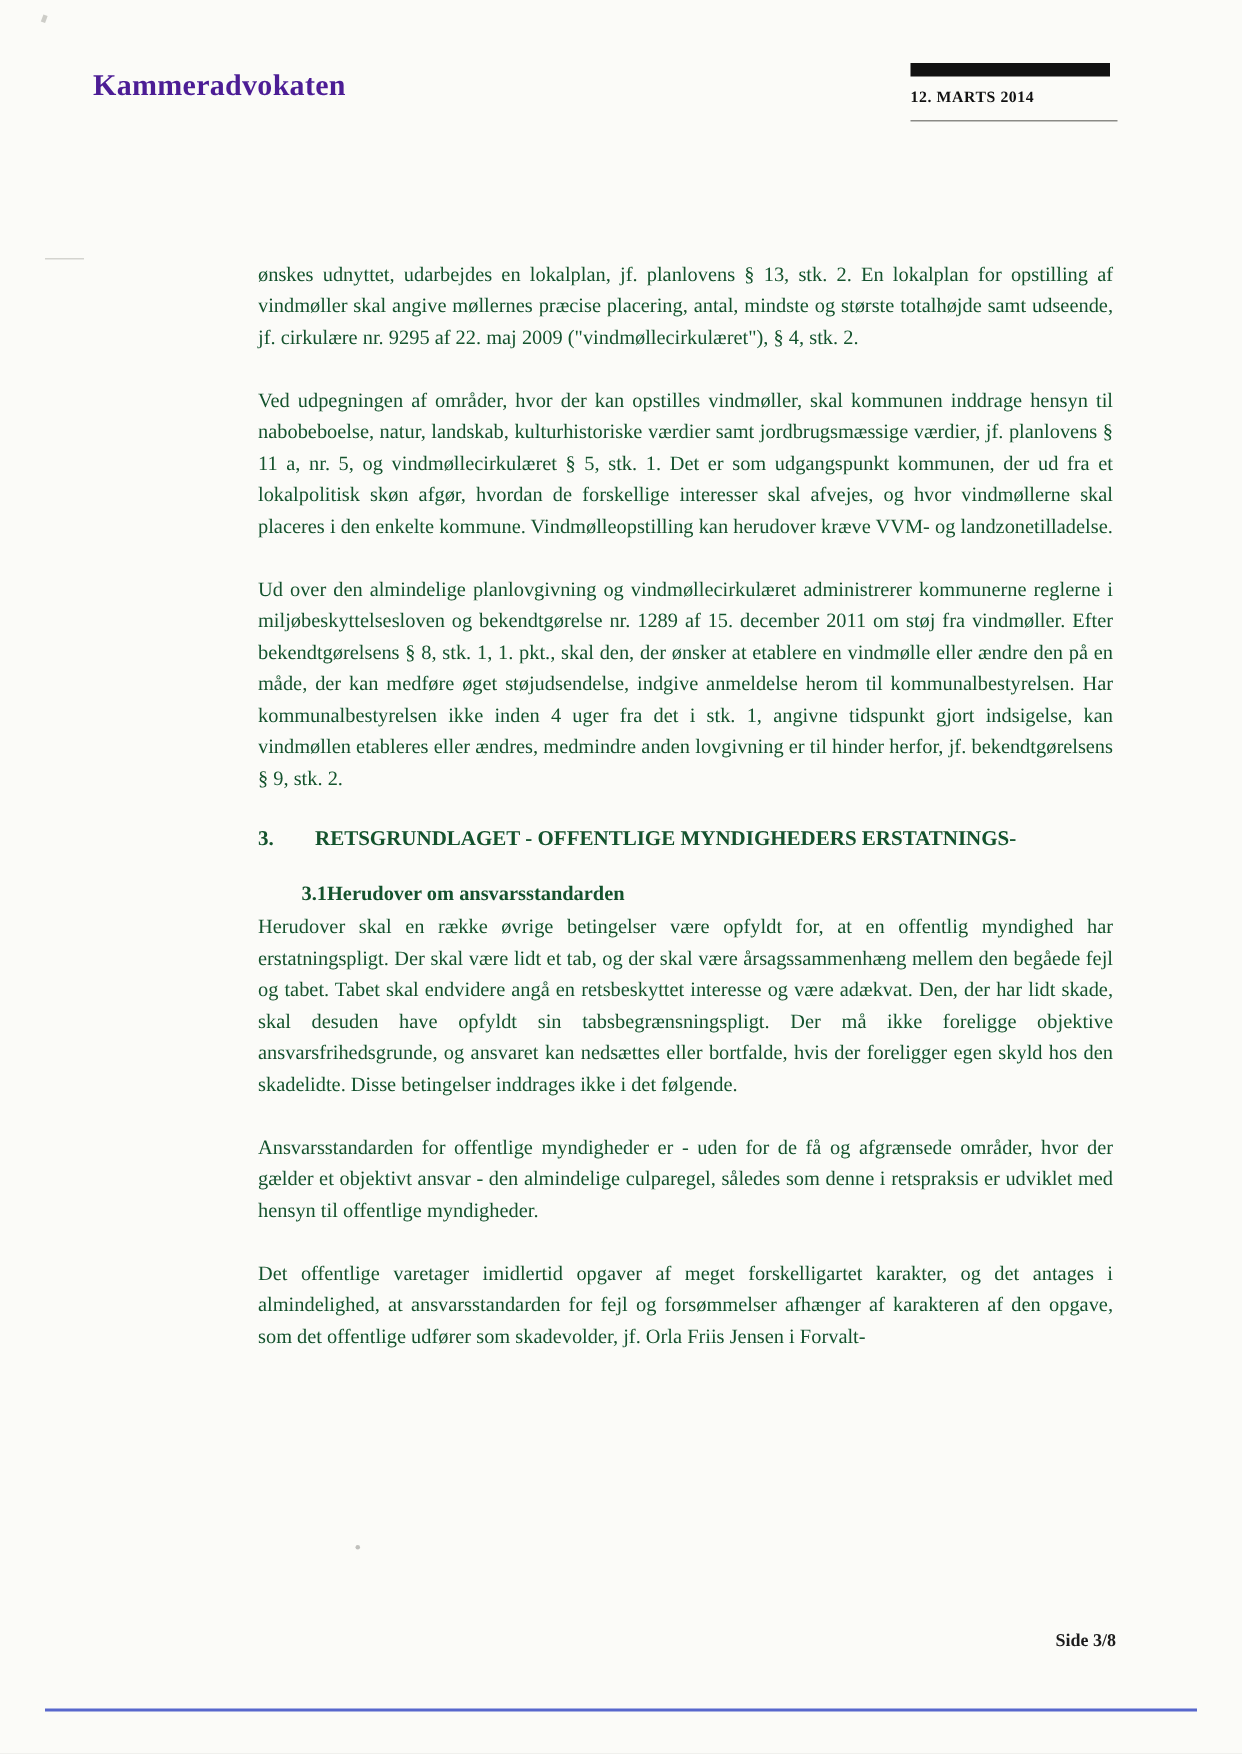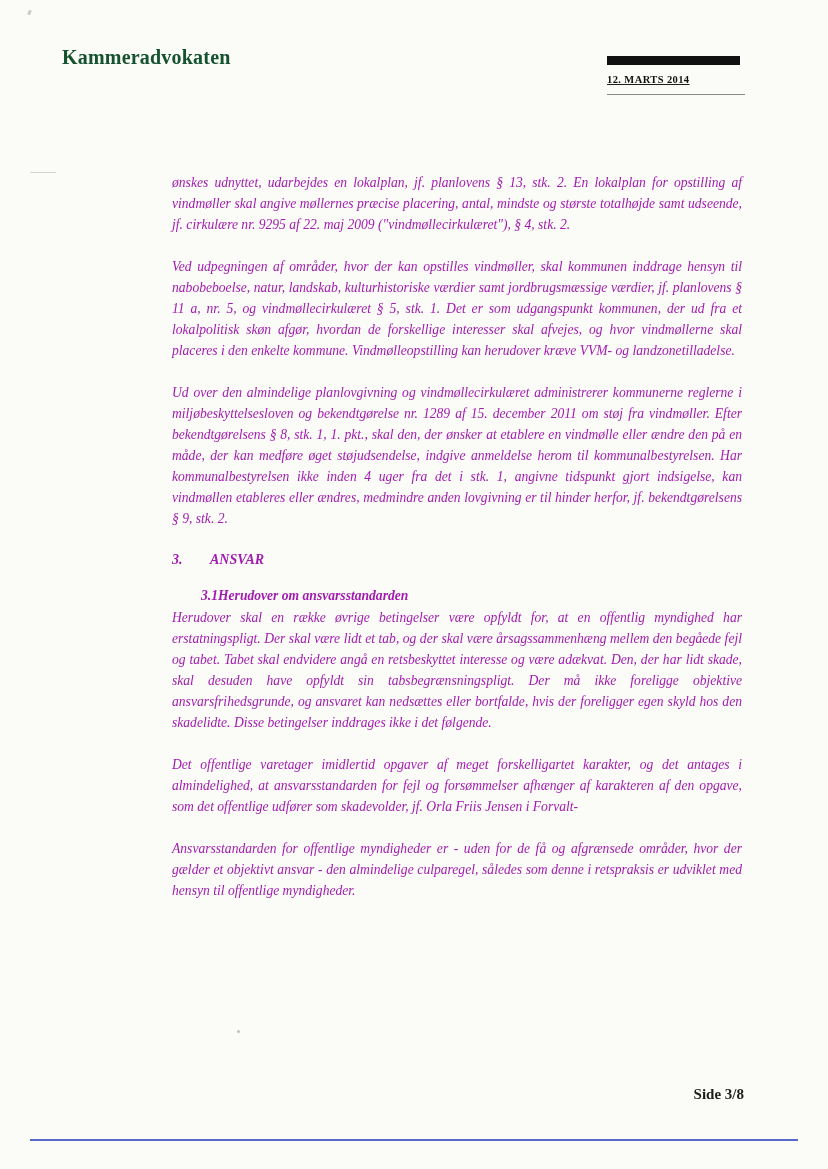--- a/index.html
+++ b/index.html
@@ -17,28 +17,27 @@
     color: #1e1e1e;
     overflow: hidden;
   }
   .firm-name {
     position: absolute;
     left: 62px;
     top: 46px;
     font-size: 20px;
     font-weight: bold;
     letter-spacing: 0.2px;
-    color: #14532d;
+    color: #4c1d95;
   }
   .date-block {
     position: absolute;
     left: 607px;
-    top: 56px;
+    top: 42px;
     width: 138px;
-    text-decoration: underline;
   }
   .date-bar {
     width: 133px;
     height: 9px;
     background: #111111;
   }
   .date-text {
     margin-top: 9px;
     font-size: 10.5px;
     font-weight: bold;
@@ -70,22 +69,21 @@
     opacity: 0.7;
   }
   .doc-body {
     position: absolute;
     left: 172px;
     top: 172px;
     width: 570px;
     font-size: 13.6px;
     line-height: 21px;
     text-align: justify;
-    color: #a21caf;
-    font-style: italic;
+    color: #14532d;
   }
   .para {
     margin: 0 0 21px 0;
   }
   .section-heading {
     display: flex;
     font-weight: bold;
     font-size: 14px;
     line-height: 20px;
     margin: 2px 0 16px 0;
@@ -115,21 +113,21 @@
     width: 3px;
     height: 3px;
     border-radius: 50%;
     background: #9a9a95;
     opacity: 0.6;
   }
   .footer-page {
     position: absolute;
     right: 84px;
     top: 1086px;
-    font-size: 15px;
+    font-size: 12px;
     font-weight: bold;
     color: #1c1c1c;
   }
   .bottom-scan-line {
     position: absolute;
     left: 30px;
     top: 1139px;
     width: 768px;
     height: 2px;
     background: #4656c6;
@@ -155,32 +153,32 @@
 
   <div class="doc-body">
 
     <p class="para">ønskes udnyttet, udarbejdes en lokalplan, jf. planlovens § 13, stk. 2. En lokalplan for opstilling af vindmøller skal angive møllernes præcise placering, antal, mindste og største totalhøjde samt udseende, jf. cirkulære nr. 9295 af 22. maj 2009 ("vindmøllecirkulæret"), § 4, stk. 2.</p>
     <p class="para">Ved udpegningen af områder, hvor der kan opstilles vindmøller, skal kommunen inddrage hensyn til nabobeboelse, natur, landskab, kulturhistoriske værdier samt jordbrugsmæssige værdier, jf. planlovens § 11 a, nr. 5, og vindmøllecirkulæret § 5, stk. 1. Det er som udgangspunkt kommunen, der ud fra et lokalpolitisk skøn afgør, hvordan de forskellige interesser skal afvejes, og hvor vindmøllerne skal placeres i den enkelte kommune. Vindmølleopstilling kan herudover kræve VVM- og landzonetilladelse.</p>
     <p class="para">Ud over den almindelige planlovgivning og vindmøllecirkulæret administrerer kommunerne reglerne i miljøbeskyttelsesloven og bekendtgørelse nr. 1289 af 15. december 2011 om støj fra vindmøller. Efter bekendtgørelsens § 8, stk. 1, 1. pkt., skal den, der ønsker at etablere en vindmølle eller ændre den på en måde, der kan medføre øget støjudsendelse, indgive anmeldelse herom til kommunalbestyrelsen. Har kommunalbestyrelsen ikke inden 4 uger fra det i stk. 1, angivne tidspunkt gjort indsigelse, kan vindmøllen etableres eller ændres, medmindre anden lovgivning er til hinder herfor, jf. bekendtgørelsens § 9, stk. 2.</p>
 
     <div class="section-heading">
       <span class="section-number">3.</span>
       <span class="section-title-lines">
-        <span style="display:block">ANSVAR</span>
+        <span style="display:block">RETSGRUNDLAGET - OFFENTLIGE MYNDIGHEDERS ERSTATNINGS-</span>
       </span>
     </div>
 
     <div class="subsection-heading">
       <span class="subsection-number">3.1</span>
       <span>Herudover om ansvarsstandarden</span>
     </div>
 
     <p class="para">Herudover skal en række øvrige betingelser være opfyldt for, at en offentlig myndighed har erstatningspligt. Der skal være lidt et tab, og der skal være årsagssammenhæng mellem den begåede fejl og tabet. Tabet skal endvidere angå en retsbeskyttet interesse og være adækvat. Den, der har lidt skade, skal desuden have opfyldt sin tabsbegrænsningspligt. Der må ikke foreligge objektive ansvarsfrihedsgrunde, og ansvaret kan nedsættes eller bortfalde, hvis der foreligger egen skyld hos den skadelidte. Disse betingelser inddrages ikke i det følgende.</p>
+    <p class="para">Ansvarsstandarden for offentlige myndigheder er - uden for de få og afgrænsede områder, hvor der gælder et objektivt ansvar - den almindelige culparegel, således som denne i retspraksis er udviklet med hensyn til offentlige myndigheder.</p>
     <p class="para">Det offentlige varetager imidlertid opgaver af meget forskelligartet karakter, og det antages i almindelighed, at ansvarsstandarden for fejl og forsømmelser afhænger af karakteren af den opgave, som det offentlige udfører som skadevolder, jf. Orla Friis Jensen i Forvalt-</p>
-    <p class="para">Ansvarsstandarden for offentlige myndigheder er - uden for de få og afgrænsede områder, hvor der gælder et objektivt ansvar - den almindelige culparegel, således som denne i retspraksis er udviklet med hensyn til offentlige myndigheder.</p>
 
   </div>
 
   <div class="stray-dot"></div>
 
   <div class="footer-page">Side 3/8</div>
 
   <div class="bottom-scan-line"></div>
 
 </div>

